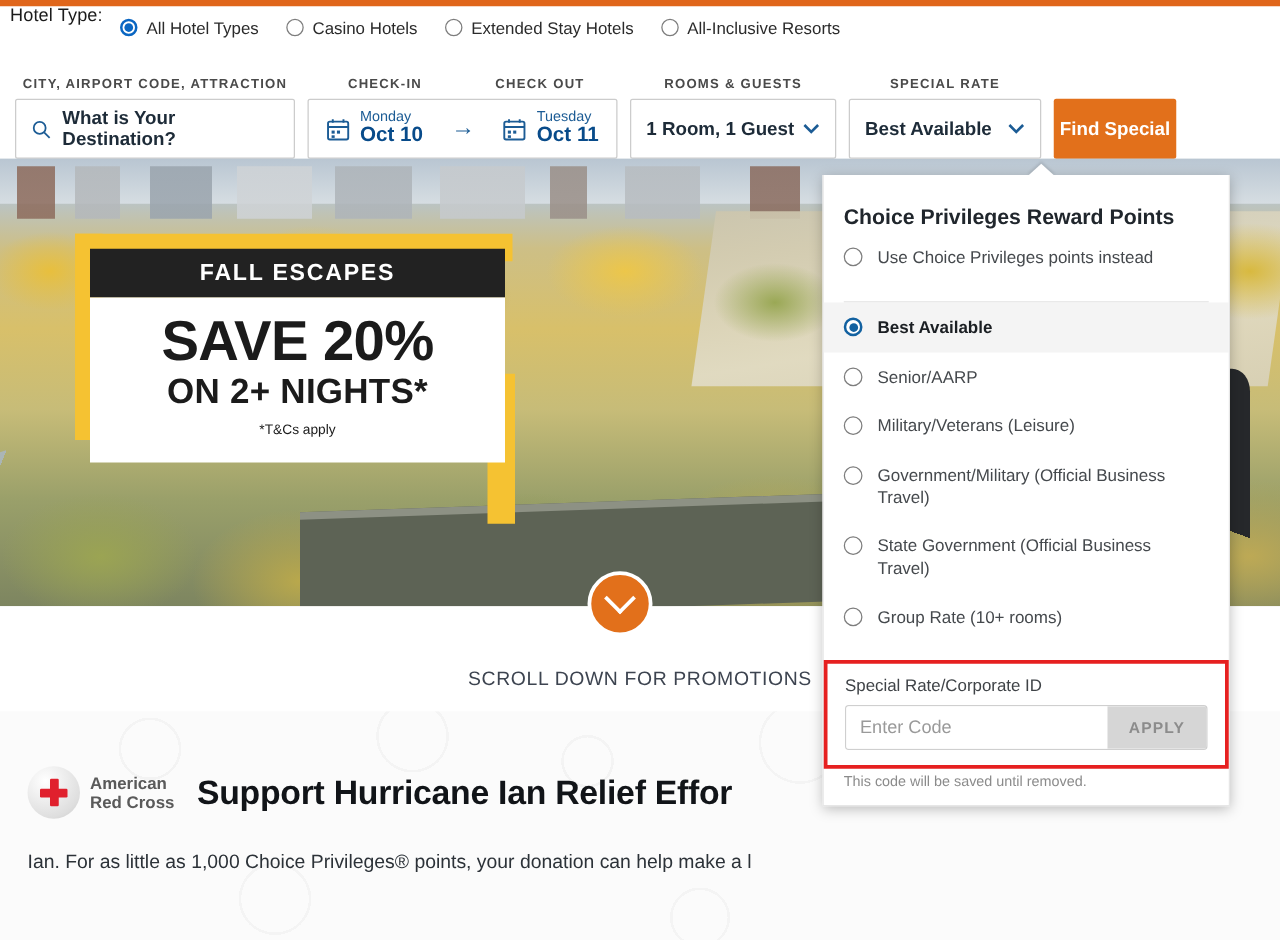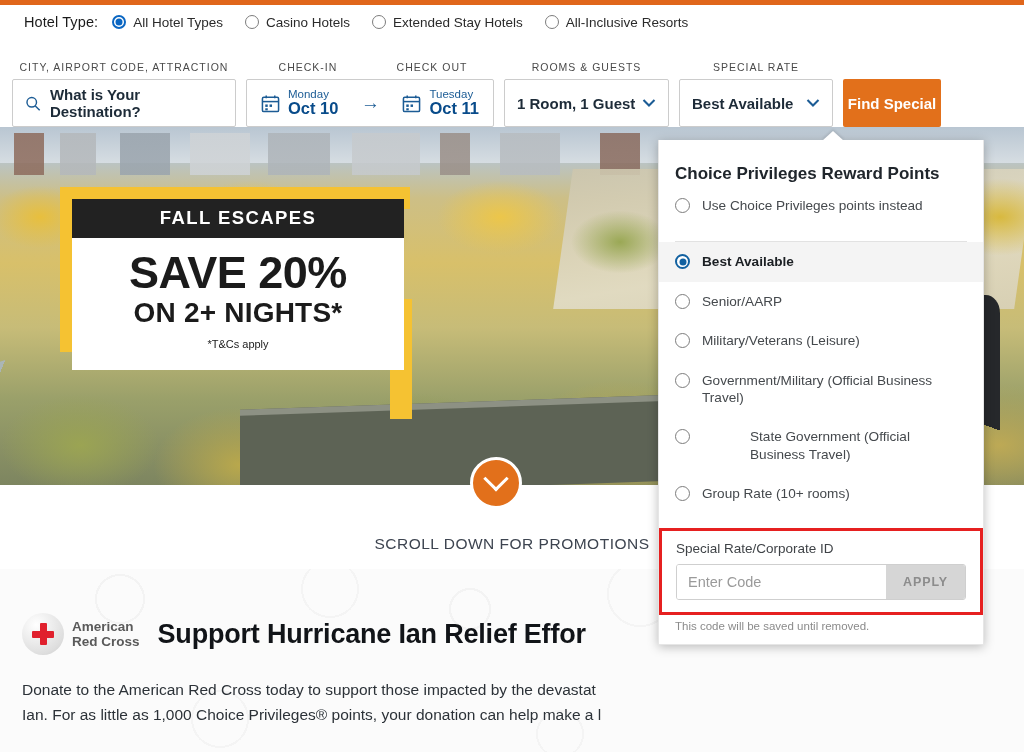--- a/index.html
+++ b/index.html
@@ -9,22 +9,22 @@
     background: #ffffff;
     overflow: hidden;
   }
   #page { position: relative; width: 1024px; height: 752px; overflow: hidden; }
 
   
   .top-rule { height: 5px; background: #e0661b; width: 100%; }
 
   
   .hoteltype-row {
-    height: 34px; display: flex; align-items: center;
-    padding-left: 24px; gap: 0px;
+    height: 34px; display: flex; 
+    padding-left: 8px; gap: 0px;
   }
   .hoteltype-label {
     font-size: 14.5px; color: #1b1b1b; margin-right: 14px;
     letter-spacing: .1px;
   }
   .radio-opt { display: flex; align-items: center; margin-right: 22px; cursor: pointer; }
   .radio-dot {
     width: 14px; height: 14px; border-radius: 50%;
     border: 1.5px solid #7d7d7d; background: #fff;
     display: inline-block; position: relative; flex: none;
@@ -35,21 +35,21 @@
     width: 7px; height: 7px; border-radius: 50%; background: #0a66c2;
     transform: translate(-50%,-50%);
   }
   .radio-opt .rlabel { font-size: 13.5px; color: #2b2b2b; margin-left: 7px; white-space: nowrap; }
 
   
   .searchbar { display: flex; align-items: flex-end; padding: 0 12px; gap: 10px; height: 88px; }
   .field-group { display: flex; flex-direction: column; }
   .field-label {
     font-size: 10.5px; letter-spacing: 1.0px; color: #4a4a4a;
-    font-weight: 400; text-align: center; margin-bottom: 6px; margin-top: 29px;
+    font-weight: 700; text-align: center; margin-bottom: 6px; margin-top: 29px;
   }
   .field-box {
     border: 1px solid #ccc; background: #fff; border-radius: 2px;
     height: 48px; display: flex; align-items: center; padding: 0 12px;
   }
   .dest-box { width: 224px; }
   .dest-text { font-size: 15px; color: #1d2b38; font-weight: 600; margin-left: 9px; }
   .dates-box { width: 248px; justify-content: space-between; padding: 0 14px; }
   .date-cell { display: flex; align-items: center; gap: 8px; }
   .date-txt { line-height: 1.05; }
@@ -364,21 +364,20 @@
             <span class="rc-cross"></span>
           </div>
           <div class="rc-logotext">
             <div>American</div>
             <div>Red Cross</div>
           </div>
         </div>
         <div class="rc-title">Support Hurricane Ian Relief Effor</div>
       </div>
       <div class="rc-body">
-        <div>Donate to the American Red Cross today to support those impacted by the devastat</div>
         <div>Ian. For as little as 1,000 Choice Privileges® points, your donation can help make a l</div>
       </div>
     </div>
   </div>
 
   <div class="panel-caret"></div>
   <div class="panel">
 
     <div class="panel-sec">
       <div class="panel-h">Choice Privileges Reward Points</div>
@@ -401,21 +400,21 @@
     <div class="opt-row">
       <span class="radio-dot"></span>
       <span>Military/Veterans (Leisure)</span>
     </div>
     <div class="opt-row">
       <span class="radio-dot"></span>
       <span style="max-width:245px; display:inline-block;">Government/Military (Official Business Travel)</span>
     </div>
     <div class="opt-row">
       <span class="radio-dot"></span>
-      <span style="max-width:245px; display:inline-block;margin-left:48px;">State Government (Official Business Travel)</span>
+      <span style="max-width:245px; display:inline-block;">State Government (Official Business Travel)</span>
     </div>
     <div class="opt-row">
       <span class="radio-dot"></span>
       <span>Group Rate (10+ rooms)</span>
     </div>
 
     <div class="code-block">
       <div class="code-label">Special Rate/Corporate ID</div>
       <div class="code-input-wrap">
         <input class="code-input" type="text" placeholder="Enter Code" style="">

